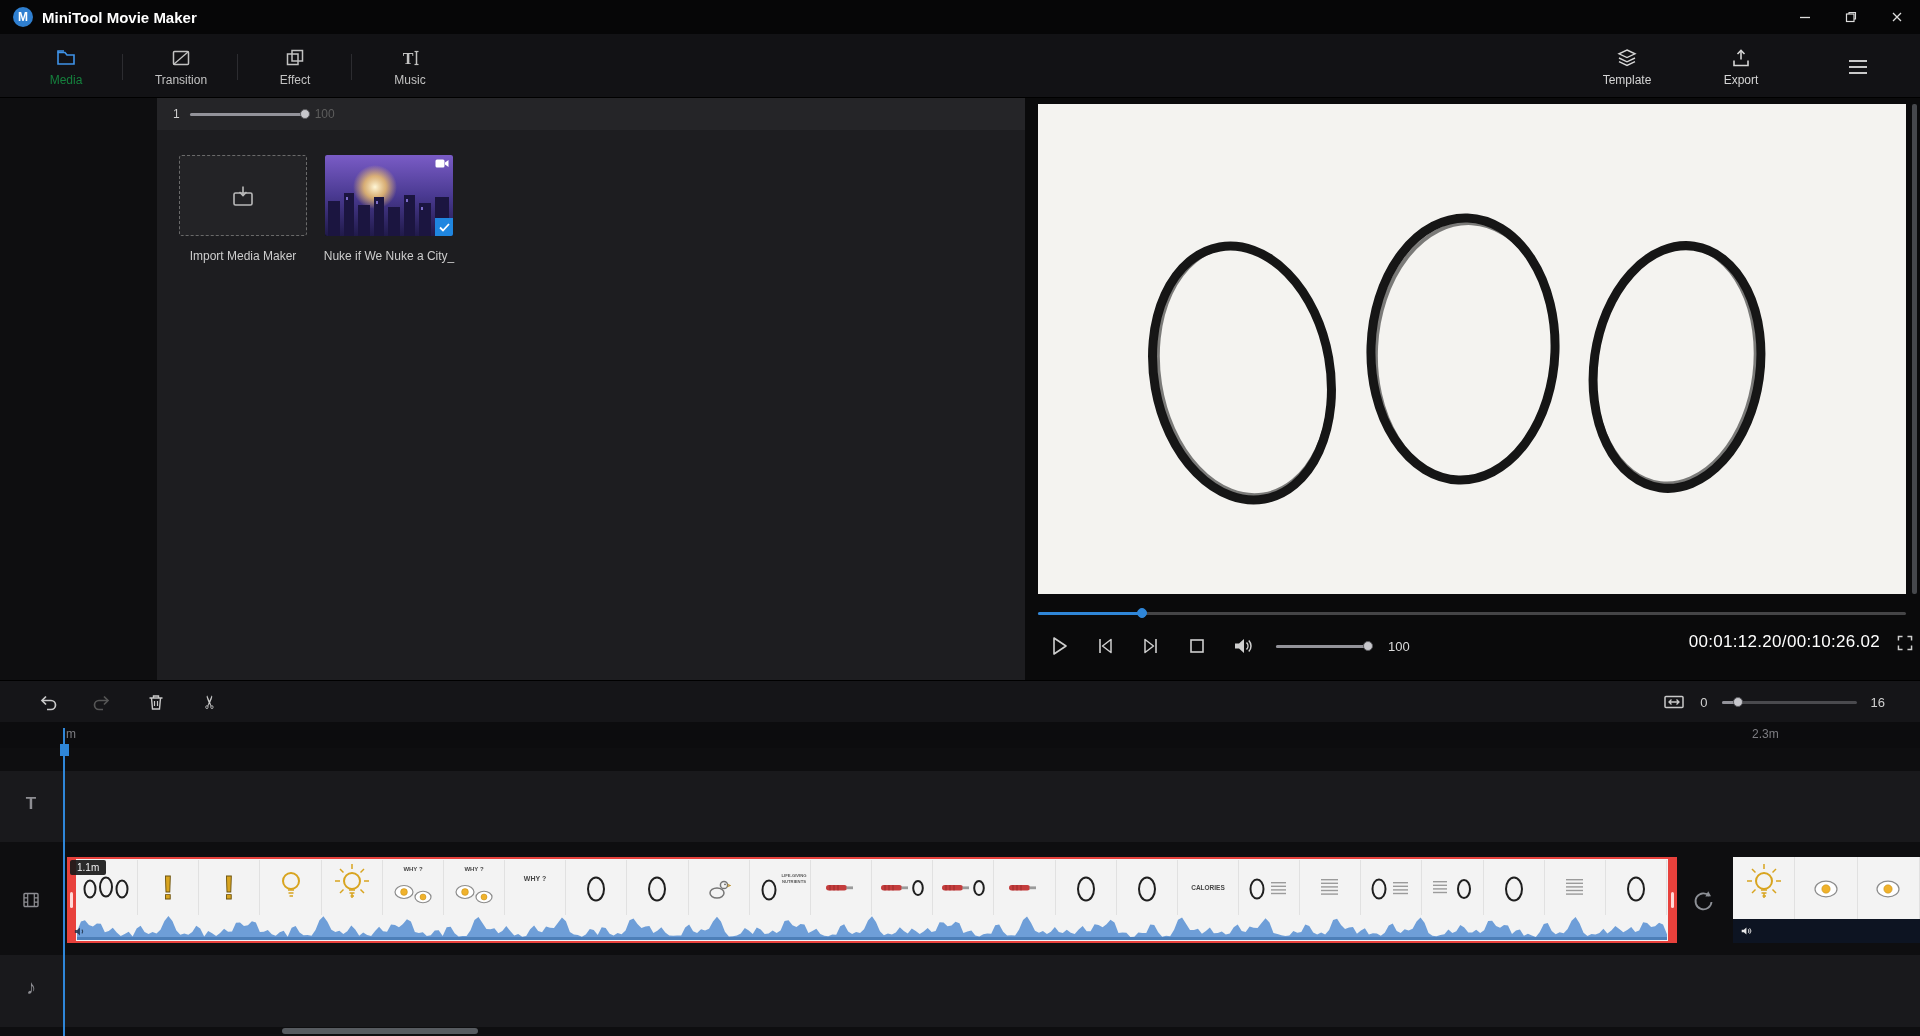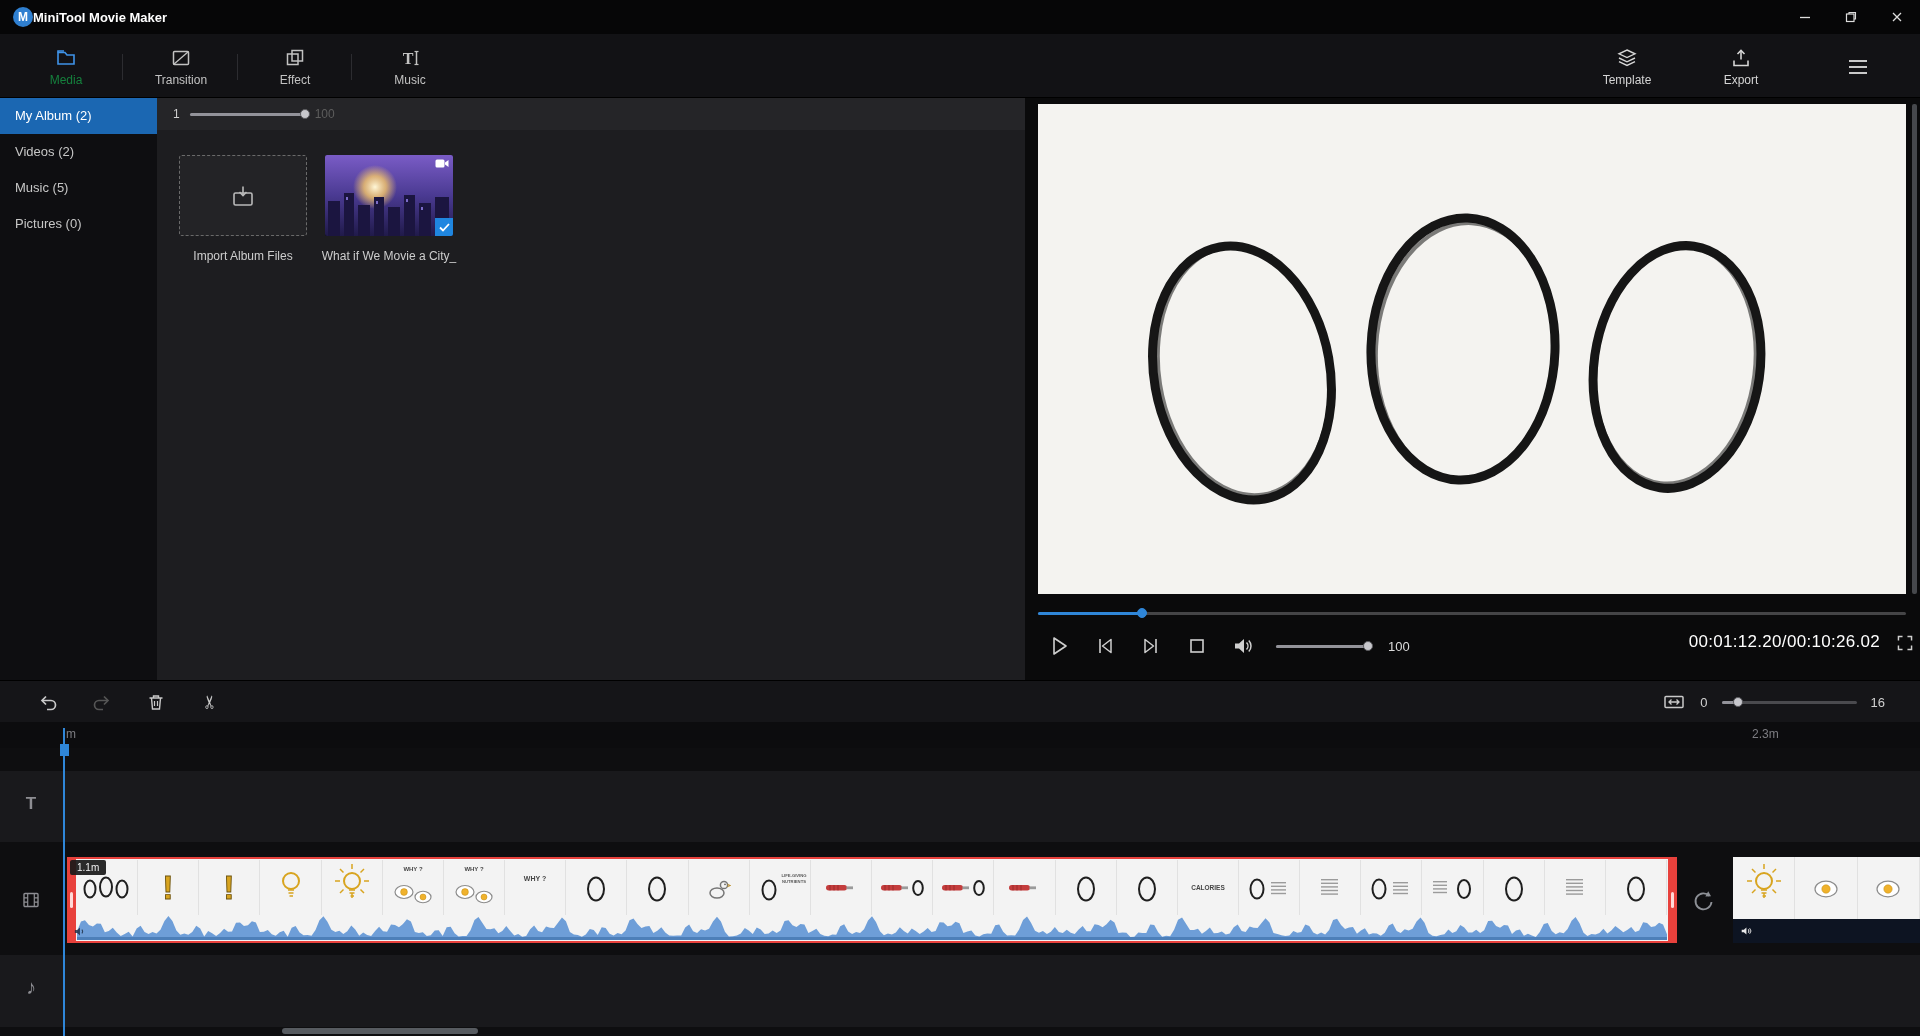--- a/index.html
+++ b/index.html
@@ -6,21 +6,21 @@
   html,body{width:1920px;height:1036px;overflow:hidden;background:#0b0b0c;
     font-family:"Liberation Sans",sans-serif;color:#ddd;}
   svg{display:block;}
   #app{position:relative;width:1920px;height:1036px;background:#0e0e10;}
 
   
   #titlebar{position:absolute;left:0;top:0;width:1920px;height:34px;background:#060607;
     display:flex;align-items:center;}
   #logo{width:20px;height:20px;border-radius:50%;background:#2f7fd0;margin-left:13px;
     display:flex;align-items:center;justify-content:center;font-size:12px;font-weight:bold;color:#fff;}
-  #app-title{font-size:13px;font-weight:bold;color:#fff;}
+  #app-title{margin-left:9px;font-size:15px;font-weight:bold;color:#fff;}
   #win-controls{margin-left:auto;display:flex;height:100%;}
   .winbtn{width:46px;height:100%;display:flex;align-items:center;justify-content:center;cursor:pointer;}
 
   
   #toolbar{position:absolute;left:0;top:34px;width:1920px;height:64px;background:#121215;border-bottom:1px solid #000;}
   .tab{position:absolute;top:8px;width:92px;height:50px;display:flex;flex-direction:column;
     align-items:center;justify-content:center;gap:5px;cursor:pointer;color:#c2c2c2;font-size:12px;}
   .tab.active{color:#15803d;}
   .tab-sep{position:absolute;top:20px;width:1px;height:26px;background:#2c2c30;}
   .tb-action{position:absolute;top:8px;width:94px;height:50px;display:flex;flex-direction:column;
@@ -205,47 +205,41 @@
         </svg>
       <span>Export</span>
     </div>
     <div id="hamburger">
         <i></i>
         <i></i>
         <i></i>
       </div>
   </div>
 
-  <nav id="sidebar">
-    <div class="side-item active"><span>My Album (2)</span></div>
-    <div class="side-item"><span>Videos (2)</span></div>
-    <div class="side-item"><span>Music (5)</span></div>
-    <div class="side-item"><span>Pictures (0)</span></div>
-  </nav>
 
   <section id="media-panel">
     <div id="lib-zoombar">
       <span id="lib-zoom-min">1</span>
       <div class="slider" id="lib-zoom-slider">
         <div class="track"></div>
         <div class="fill" style="width: 100%;"></div>
         <div class="handle" style="left: calc(100% - 5px);"></div>
       </div>
       <span id="lib-zoom-max">100</span>
     </div>
     <div id="lib-items">
       <div class="lib-item">
         <div class="import-box">
           <svg width="26" height="26" viewBox="0 0 26 26">
               <rect x="4" y="10" width="18" height="12" rx="1.5" fill="none" stroke="#b9b9b9" stroke-width="1.6"></rect>
               <path d="M13 3.5 v9" stroke="#b9b9b9" stroke-width="1.6" fill="none"></path>
               <path d="M9.5 9 L13 12.5 L16.5 9" stroke="#b9b9b9" stroke-width="1.6" fill="none"></path>
             </svg>
         </div>
-        <div class="lib-label">Import Album Files</div>
+        <div class="lib-label">Import Media Maker</div>
       </div>
       <div class="lib-item">
         <div class="thumb">
           <svg viewBox="0 0 128 81" width="128" height="81">
             <defs>
               <linearGradient id="ng" x1="0" y1="0" x2="0" y2="1">
                   <stop offset="0" stop-color="#7a5cc6"></stop>
                   <stop offset="0.5" stop-color="#4a3a92"></stop>
                   <stop offset="1" stop-color="#201a4a"></stop>
                 </linearGradient>
@@ -279,21 +273,21 @@
                 <rect x="0.5" y="1.5" width="9" height="8" rx="1.5" fill="#ffffff"></rect>
                 <path d="M10 4.5 L13.5 2 v7 L10 6.5 Z" fill="#ffffff"></path>
               </svg>
           </span>
           <span class="check-badge">
             <svg width="11" height="9" viewBox="0 0 11 9">
                 <path d="M1 4.5 L4 7.5 L10 1" fill="none" stroke="#fff" stroke-width="1.8"></path>
               </svg>
           </span>
         </div>
-        <div class="lib-label">What if We Movie a City_</div>
+        <div class="lib-label">Nuke if We Nuke a City_</div>
       </div>
     </div>
   </section>
 
   <section id="preview-panel">
     <div id="video-area">
       <svg viewBox="0 0 868 490" width="868" height="490">
         <rect width="868" height="490" fill="#f4f3f0"></rect>
         <g fill="none" stroke="#161616">
           <ellipse cx="204" cy="269" rx="88" ry="128" stroke-width="9" transform="rotate(-10 204 269)"></ellipse>

